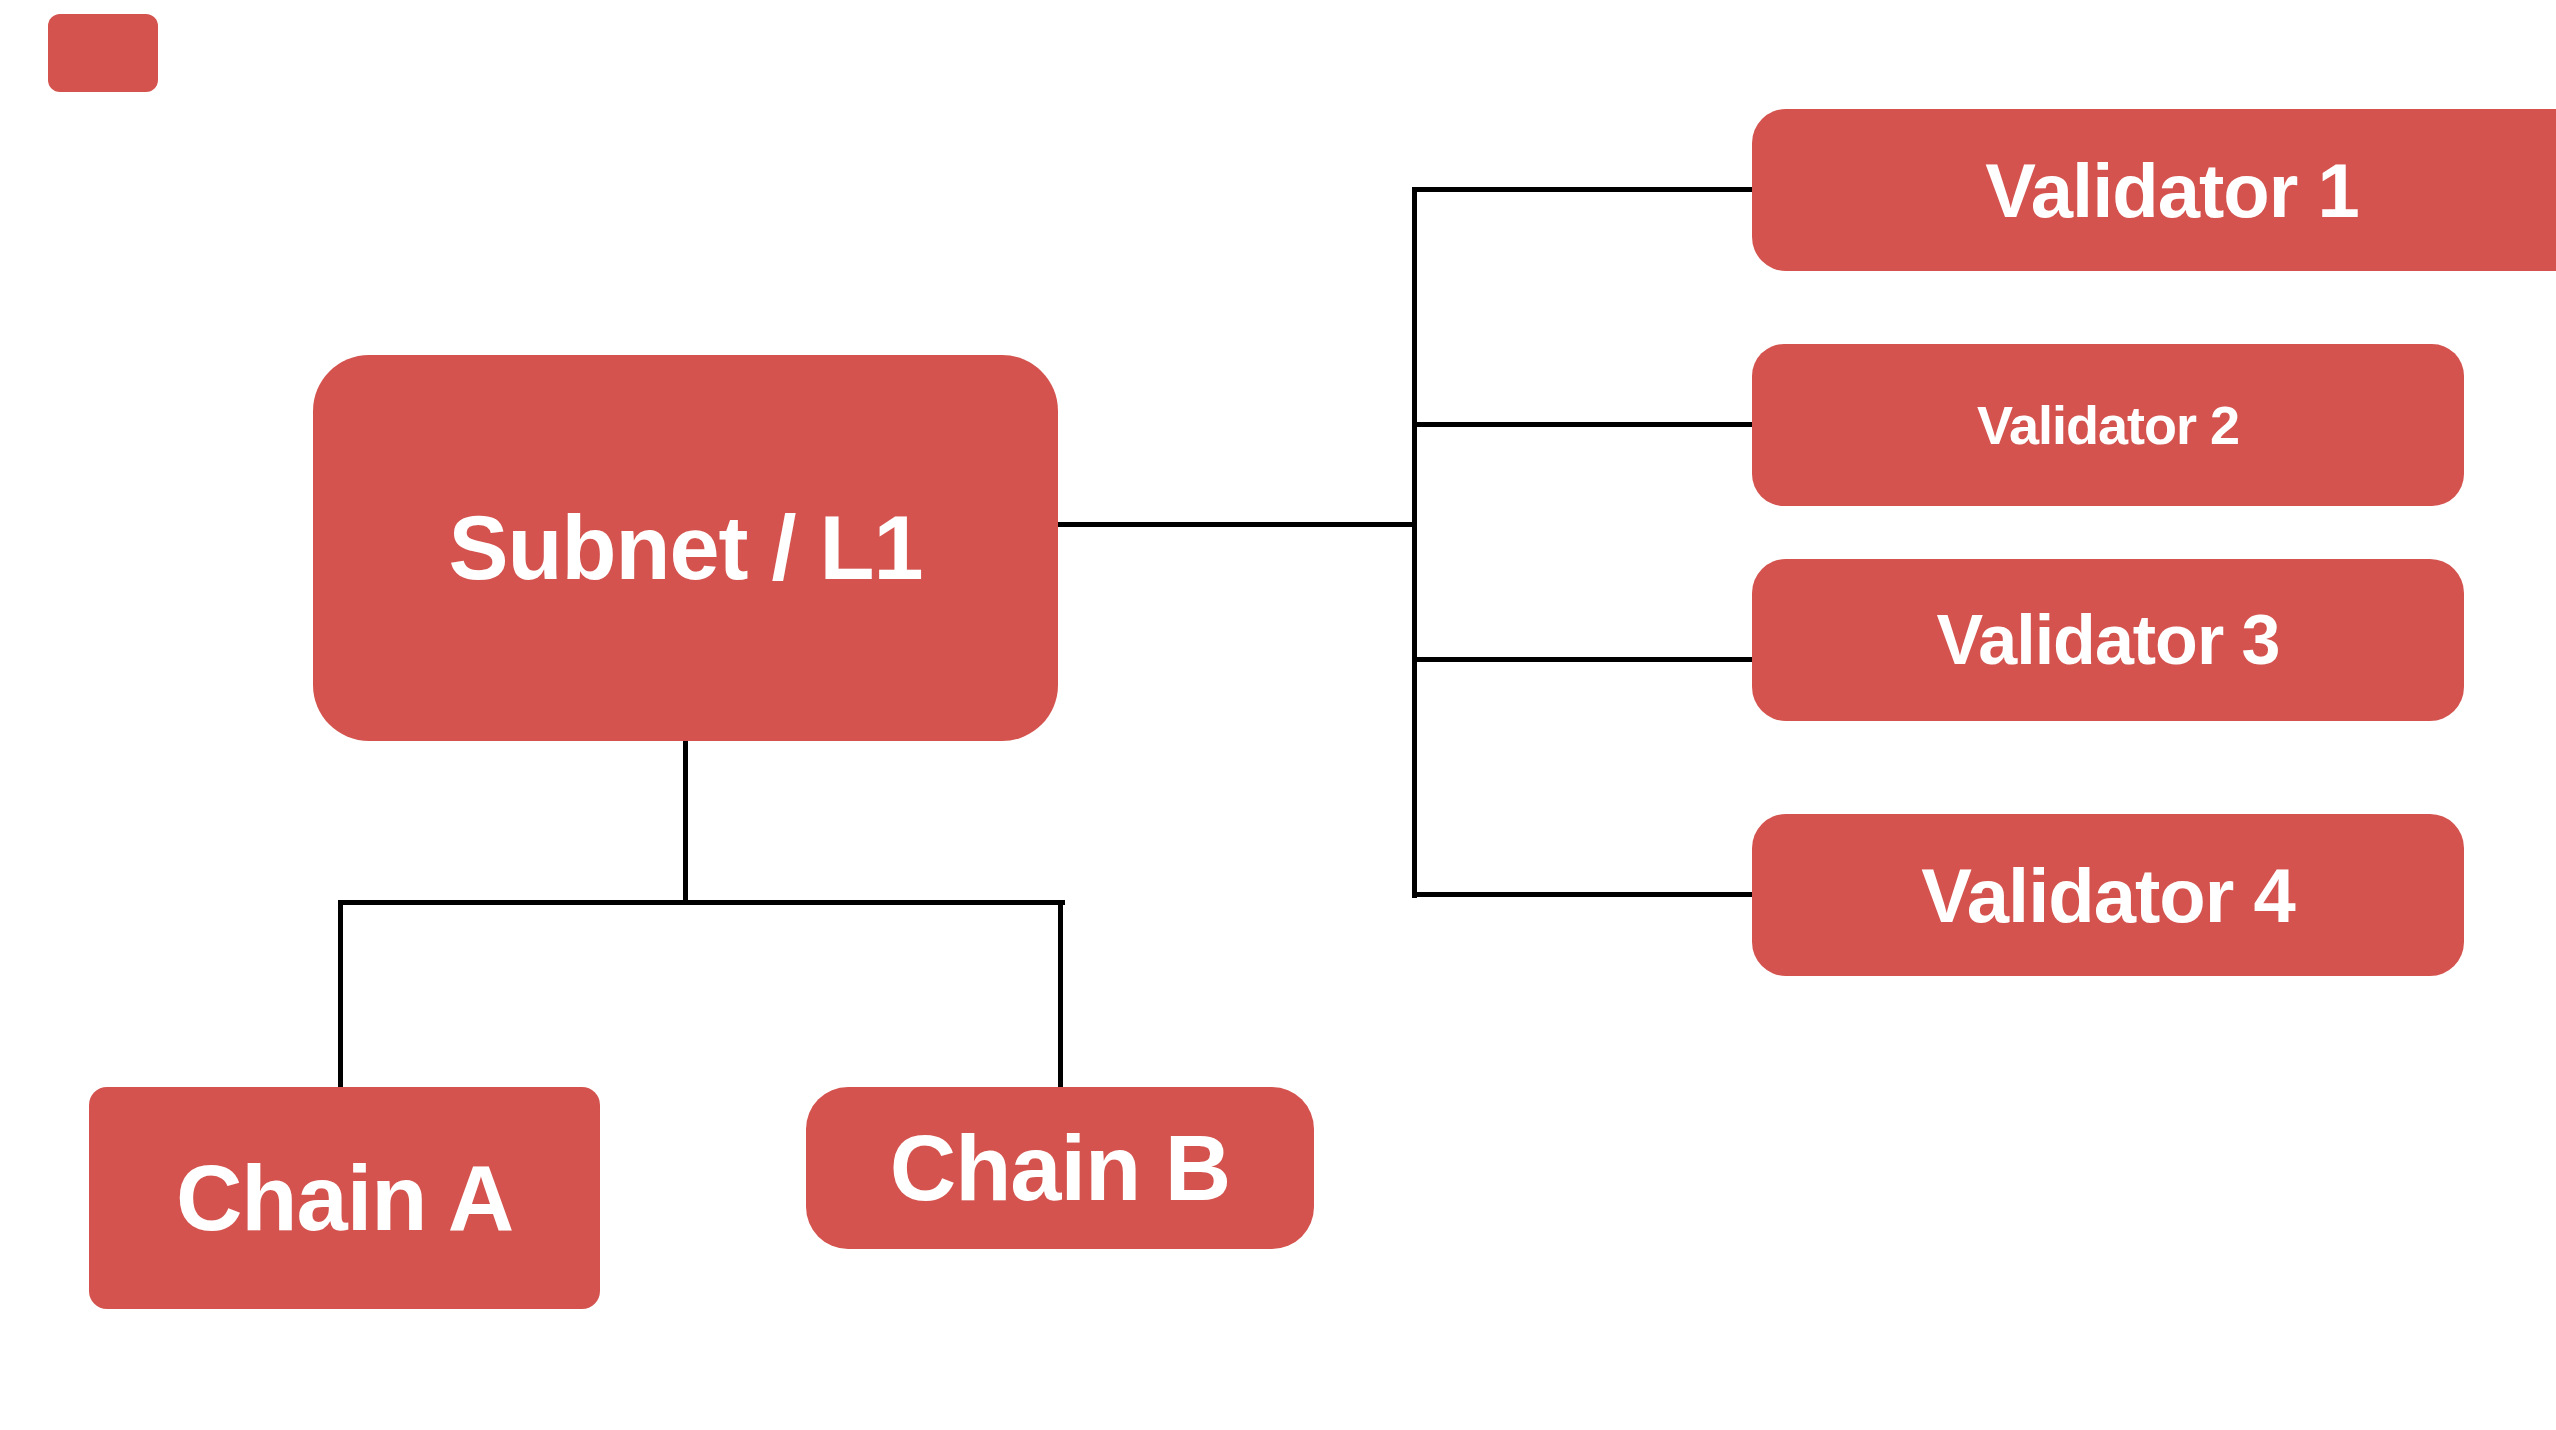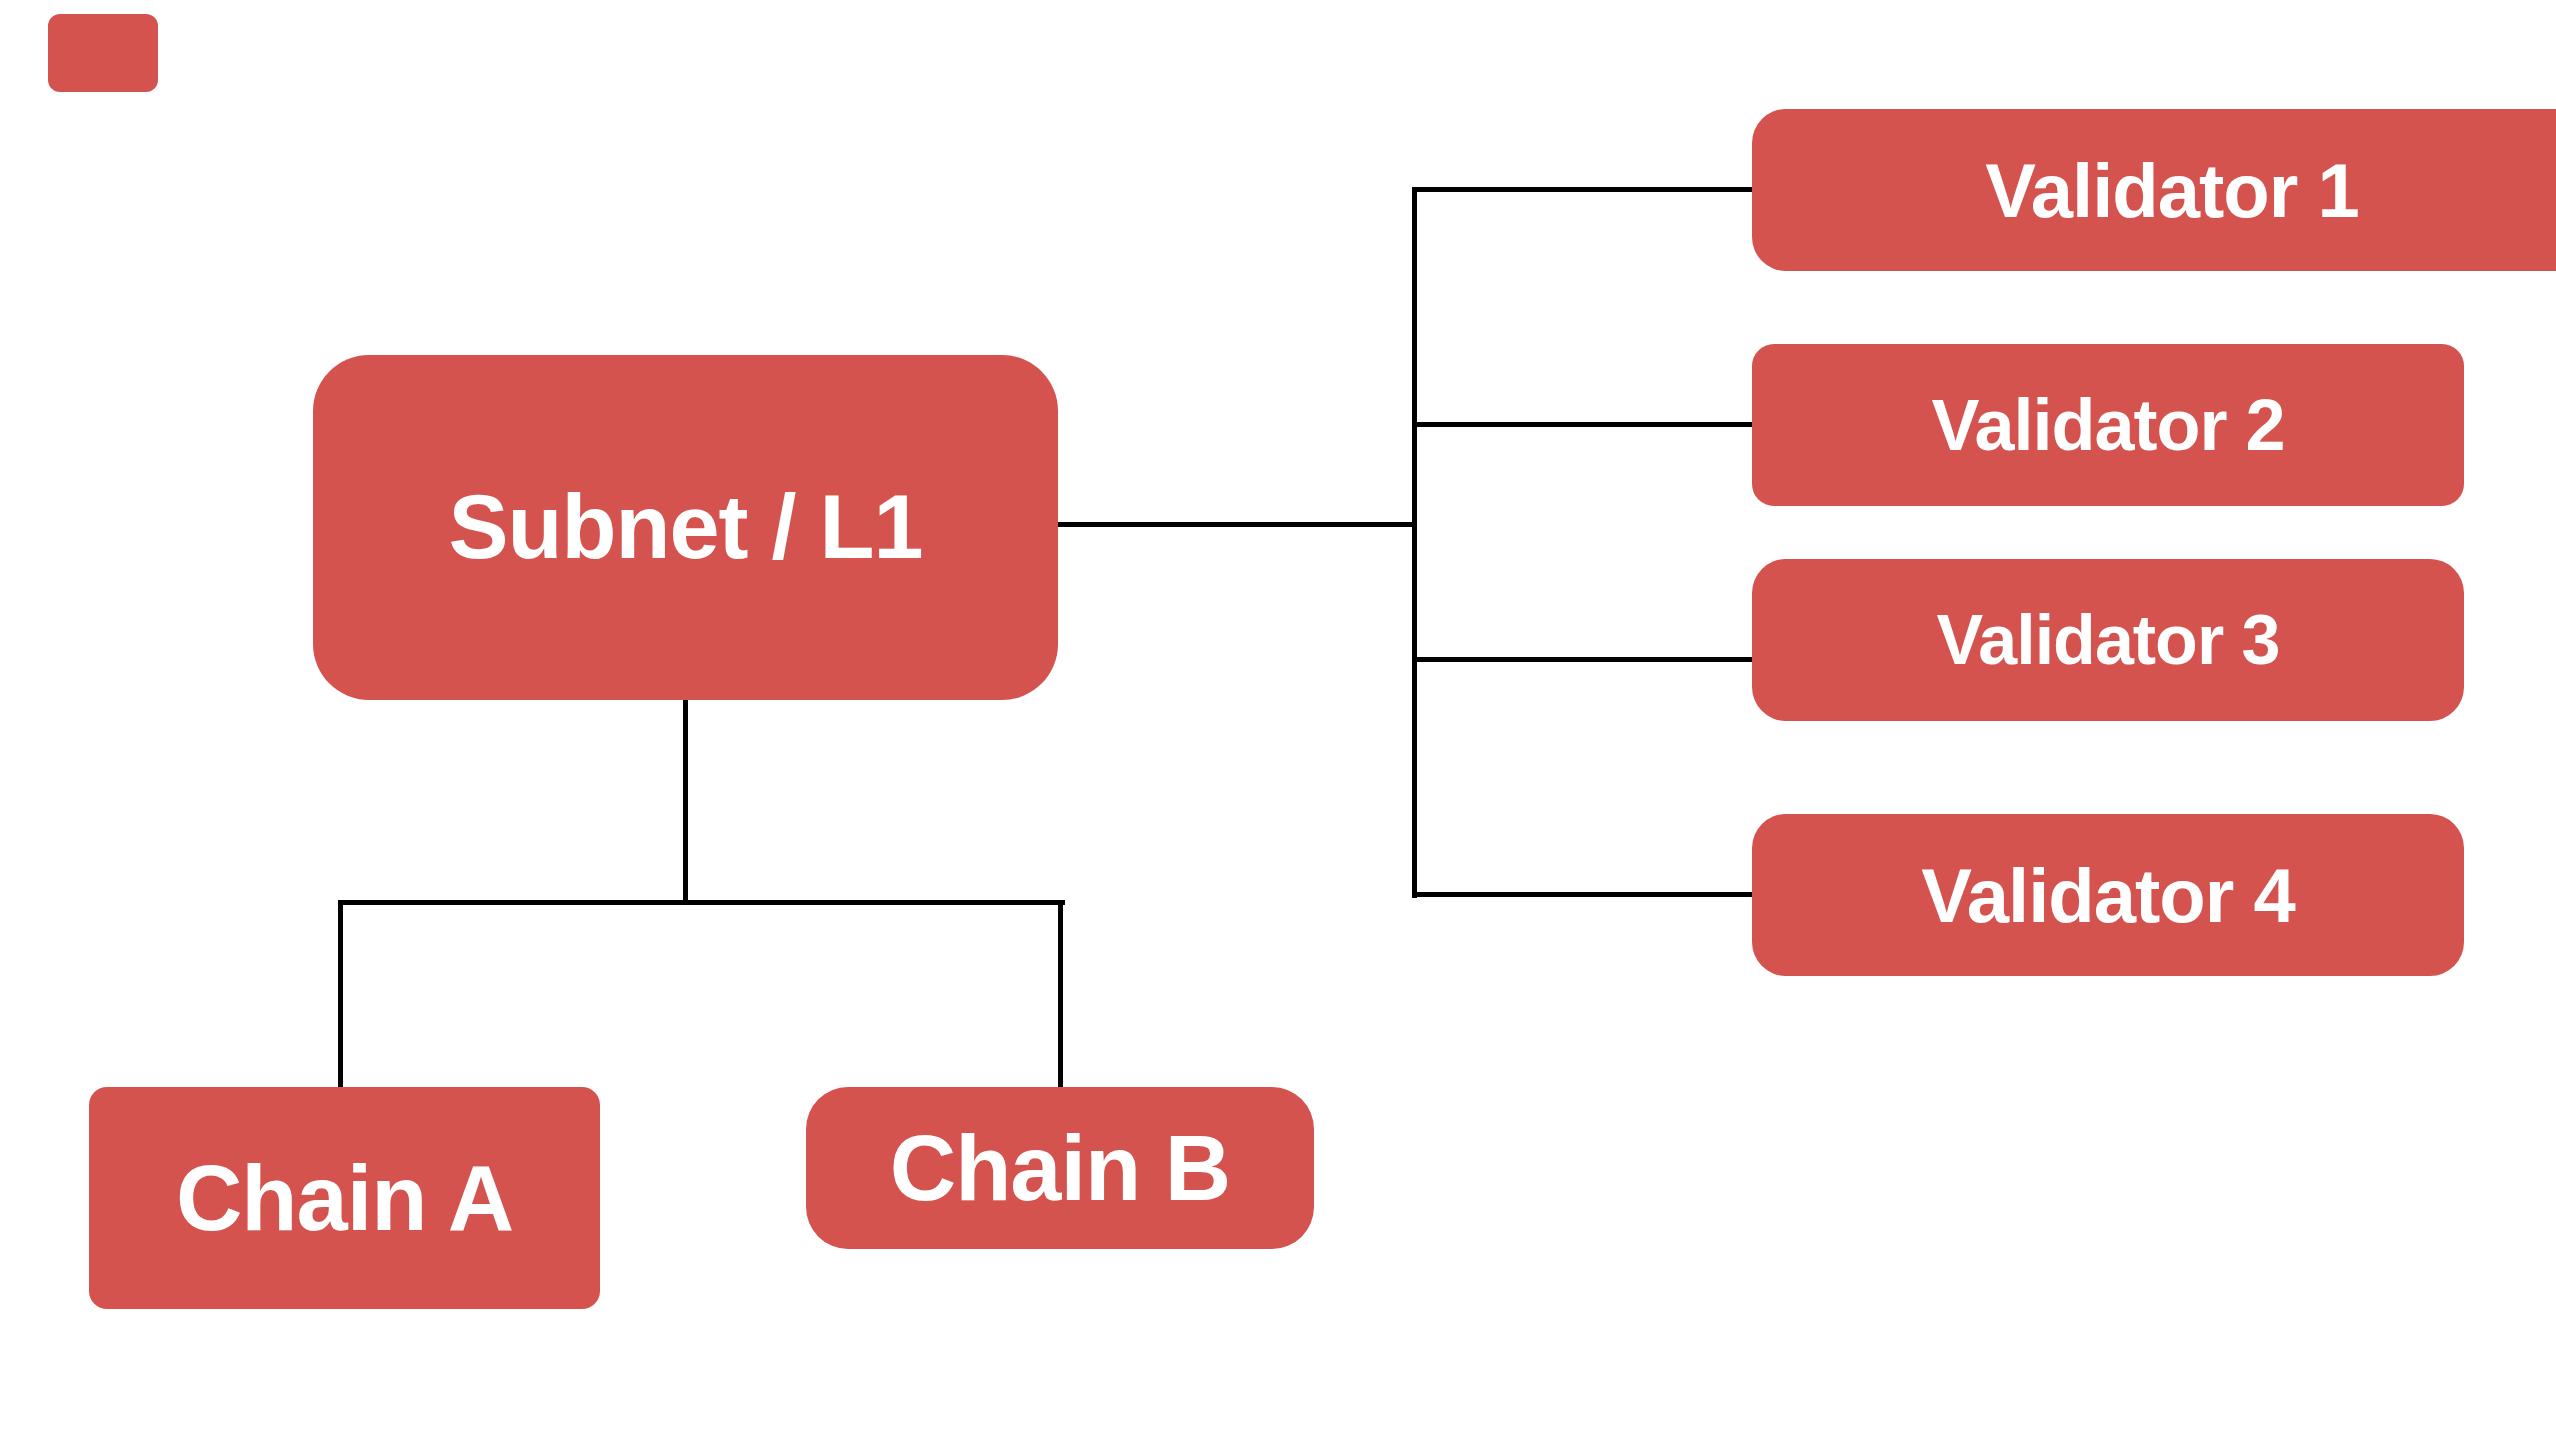--- a/index.html
+++ b/index.html
@@ -24,23 +24,23 @@
     font-weight: bold;
     letter-spacing: -1px;
     text-align: center;
     box-sizing: border-box;
   }
   .line {
     position: absolute;
   }
 
   
-  #subnet-node   { left: 313px;  top: 355px;  width: 745px; height: 345px; border-radius: 56px; font-size: 90px; }
+  #subnet-node   { left: 313px;  top: 355px;  width: 745px; height: 386px; border-radius: 56px; font-size: 90px; }
   #validator-1   { left: 1752px; top: 109px;  width: 840px; height: 162px; border-radius: 34px; font-size: 76px; }
-  #validator-2   { left: 1752px; top: 344px;  width: 712px; height: 162px; border-radius: 22px; font-size: 72px; }
+  #validator-2   { left: 1752px; top: 344px;  width: 712px; height: 162px; border-radius: 32px; font-size: 54px; }
   #validator-3   { left: 1752px; top: 559px;  width: 712px; height: 162px; border-radius: 34px; font-size: 70px; }
   #validator-4   { left: 1752px; top: 814px;  width: 712px; height: 162px; border-radius: 34px; font-size: 76px; }
   #chain-a       { left: 89px;   top: 1087px; width: 511px; height: 222px; border-radius: 18px; font-size: 92px; }
   #chain-b       { left: 806px;  top: 1087px; width: 508px; height: 162px; border-radius: 42px; font-size: 92px; }
   #corner-shape  { left: 48px;   top: 14px;   width: 110px; height: 78px;  border-radius: 12px; }
 
   
   #line-subnet-trunk { left: 1056px; top: 522px; width: 358px; height: 5px; }
   #line-trunk        { left: 1412px; top: 187px; width: 5px;   height: 711px; }
   #line-branch-1     { left: 1414px; top: 187px; width: 338px; height: 5px; }

